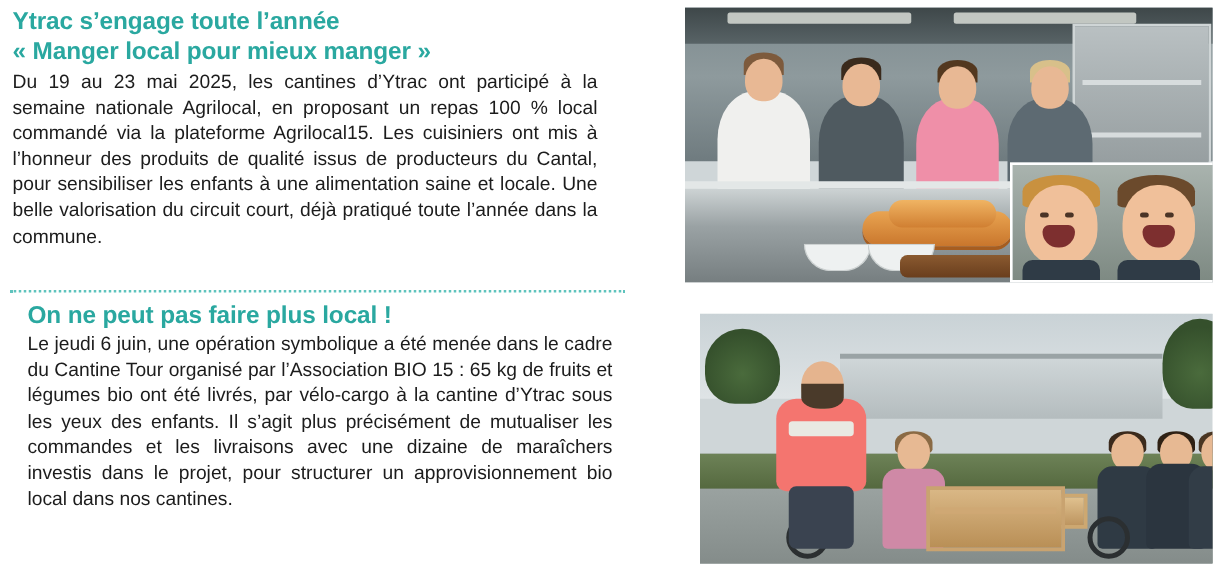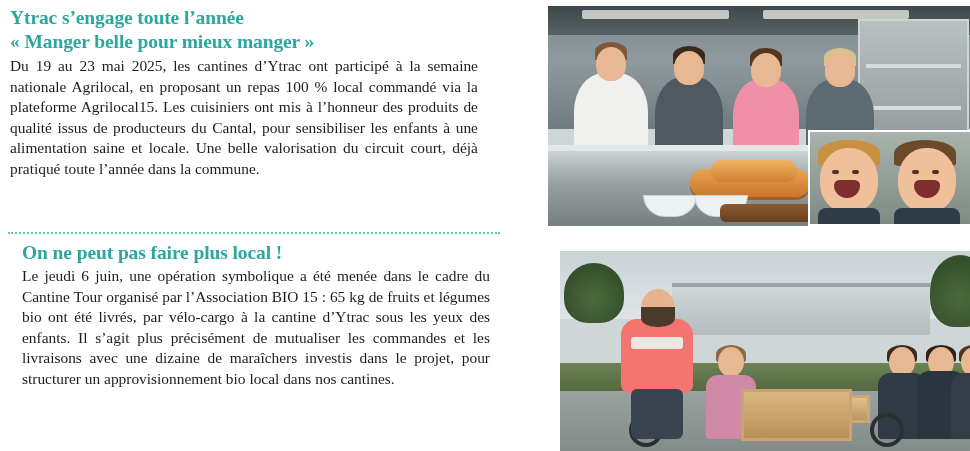--- a/index.html
+++ b/index.html
@@ -18,21 +18,20 @@
     position: relative;
     width: 970px;
     height: 451px;
   }
 
   
   .section {
     position: absolute;
     display: flex;
     gap: 16px;
-    font-family: Liberation Serif, serif;
   }
   #section-1 { top: 0; left: 0; width: 970px; height: 232px; }
   #section-2 { top: 237px; left: 12px; width: 970px; height: 214px; }
 
   .text-col {
     width: 500px;
     padding: 6px 14px 0 10px;
   }
   #section-2 .text-col { padding-top: 4px; }
 
@@ -331,21 +330,21 @@
 </style>
 </head>
 <body>
 
 <div class="page">
 
   <div class="section" id="section-1">
 
     <div class="text-col">
       <h2 class="headline">Ytrac s’engage toute l’année</h2>
-      <h2 class="headline second-line">« Manger belle pour mieux manger »</h2>
+      <h2 class="headline second-line">« Manger local pour mieux manger »</h2>
       <p class="body-text">Du 19 au 23 mai 2025, les cantines d’Ytrac ont participé à la semaine nationale Agrilocal, en proposant un repas 100 % local commandé via la plateforme Agrilocal15. Les cuisiniers ont mis à l’honneur des produits de qualité issus de producteurs du Cantal, pour sensibiliser les enfants à une alimentation saine et locale. Une belle valorisation du circuit court, déjà pratiqué toute l’année dans la commune.</p>
     </div>
 
     <div class="media-col">
 
       <div class="photo" id="photo-cantine">
         <div class="scene">
           <div class="cant-wall"></div>
           <div class="cant-ceiling"></div>
           <div class="cant-lamp a"></div>

